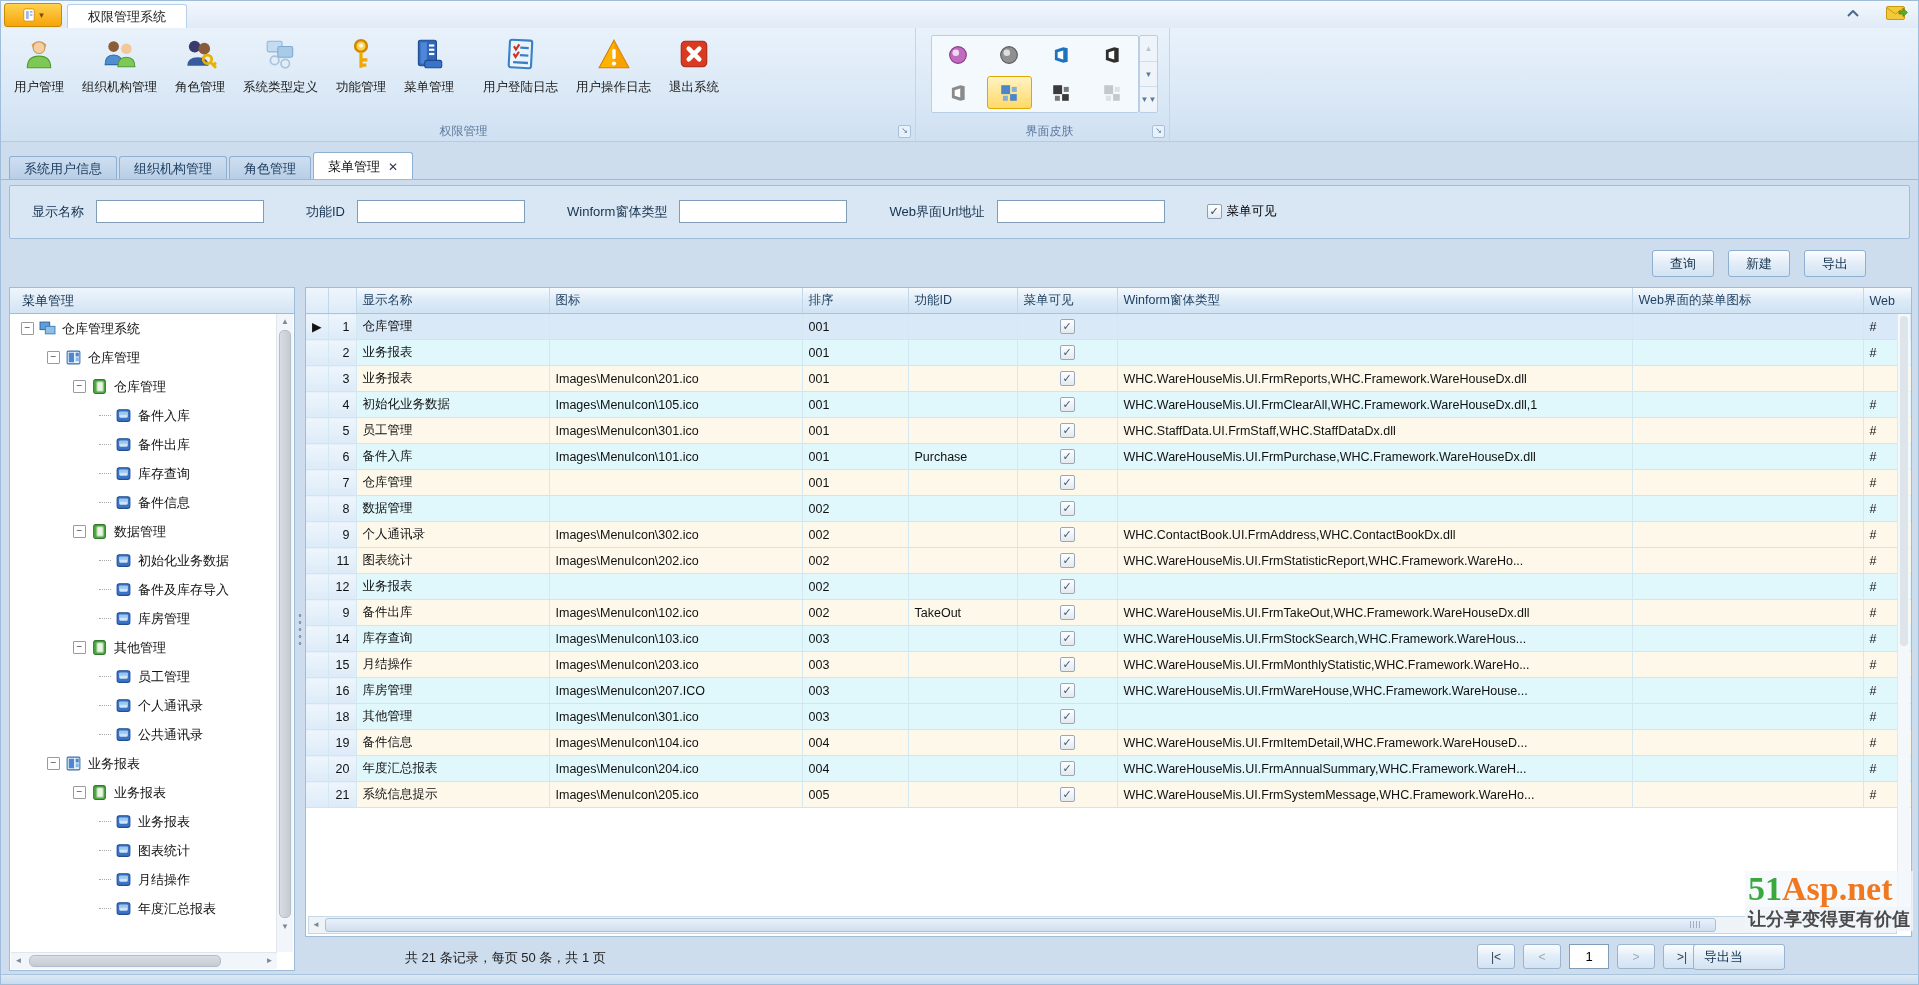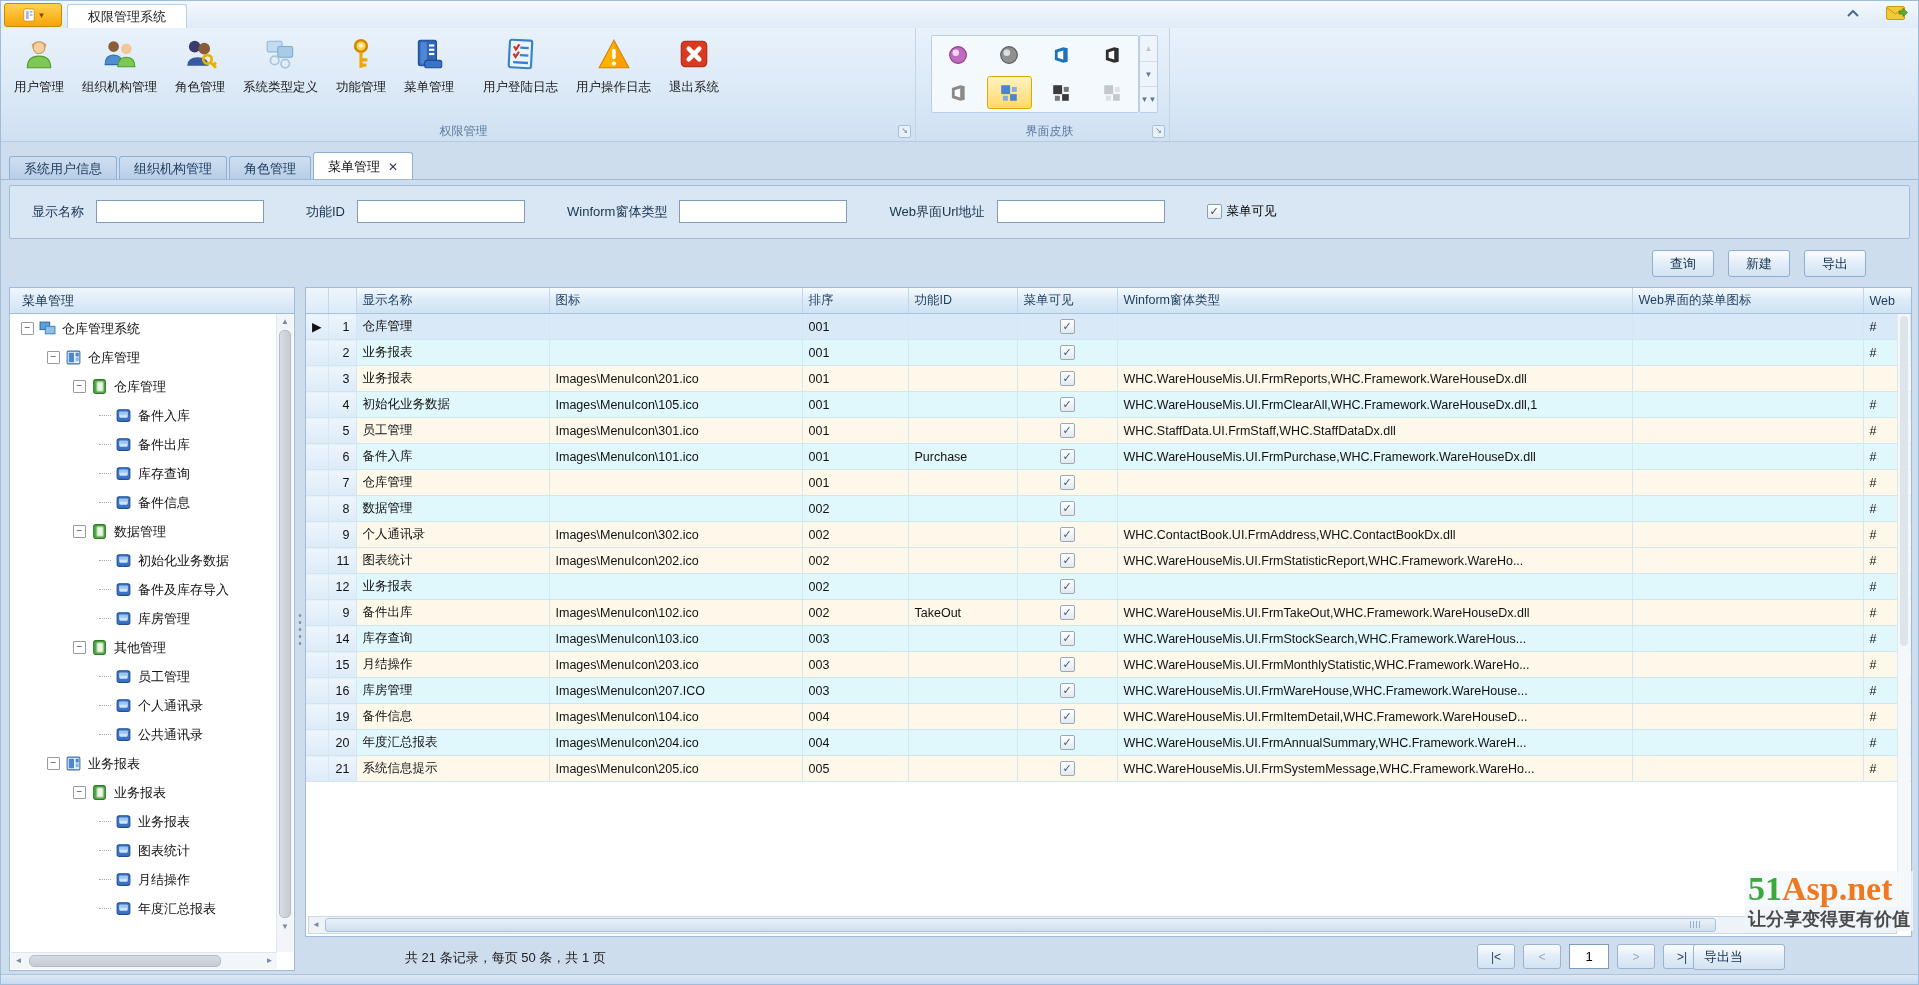--- a/index.html
+++ b/index.html
@@ -840,20 +840,34 @@
             <td>Images\MenuIcon\207.ICO</td>
             <td>003</td>
             <td></td>
             <td class="chk">
               <div class="gcheck">✓</div>
             </td>
             <td>WHC.WareHouseMis.UI.FrmWareHouse,WHC.Framework.WareHouse...</td>
             <td></td>
             <td>#</td>
           </tr>
+          <tr class="cyan">
+            <td class="ind"></td>
+            <td class="num">18</td>
+            <td>其他管理</td>
+            <td>Images\MenuIcon\301.ico</td>
+            <td>003</td>
+            <td></td>
+            <td class="chk">
+              <div class="gcheck">✓</div>
+            </td>
+            <td></td>
+            <td></td>
+            <td>#</td>
+          </tr>
           <tr class="cream">
             <td class="ind"></td>
             <td class="num">19</td>
             <td>备件信息</td>
             <td>Images\MenuIcon\104.ico</td>
             <td>004</td>
             <td></td>
             <td class="chk">
               <div class="gcheck">✓</div>
             </td>

